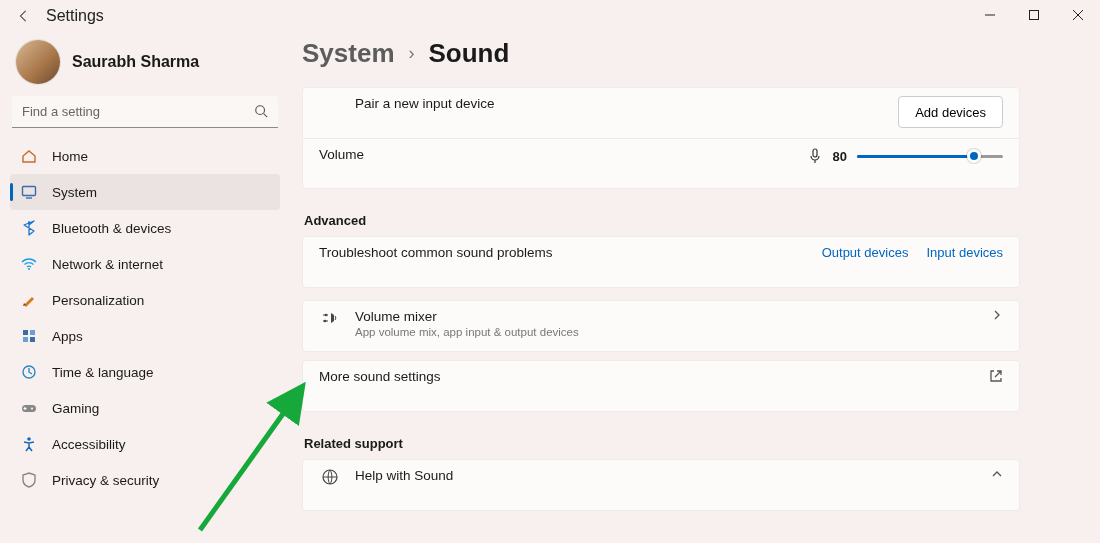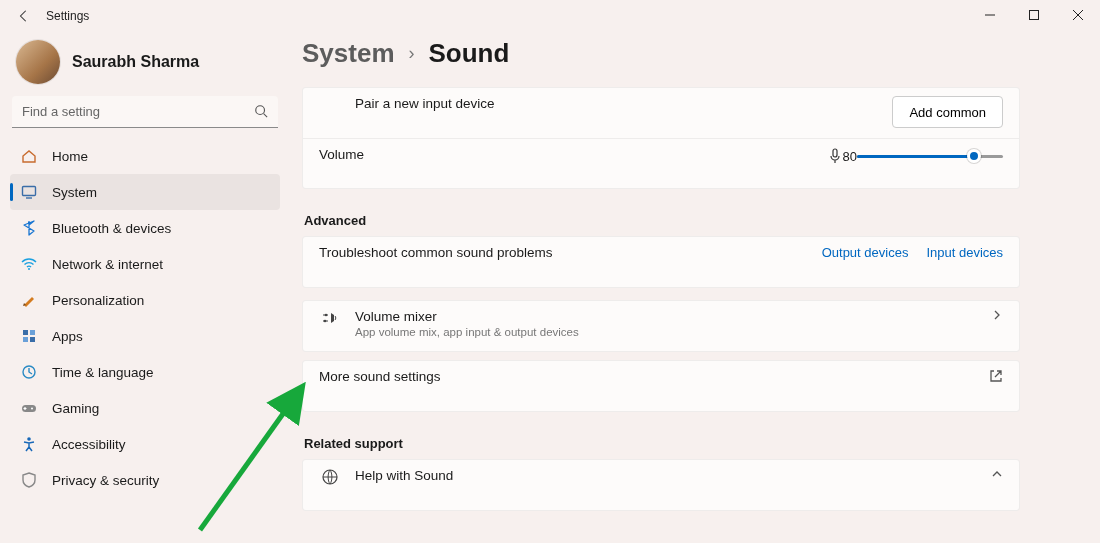--- a/index.html
+++ b/index.html
@@ -1,19 +1,19 @@
 <!DOCTYPE html>
 <html><head>
 <meta charset="utf-8">
 <style>
   * { margin:0; padding:0; box-sizing:border-box; font-family:"Segoe UI",-apple-system,sans-serif; }
   body { width:1100px; height:543px; background:#f7f0ee; overflow:hidden; position:relative; color:#1a1a1a; font-size:13px; }
   .titlebar { height:32px; display:flex; align-items:center; padding:0 4px; }
   .back-btn { width:24px; height:24px; display:flex; align-items:center; justify-content:center; cursor:pointer; margin-left:8px; }
-  .title { font-size:12px; margin-left:10px; color:#222; }
+  .title { font-size:16px; margin-left:10px; color:#222; }
   .win-controls { position:absolute; right:0; top:0; display:flex; }
   .win-btn { width:44px; height:30px; display:flex; align-items:center; justify-content:center; cursor:pointer; }
 
   .layout { display:flex; height:calc(100% - 32px); }
 
   .sidebar { width:290px; padding:6px 10px 0 10px; }
   .profile { display:flex; align-items:center; padding:2px 6px 10px; gap:12px; }
   .avatar { width:44px; height:44px; border-radius:50%; background:linear-gradient(135deg,#d9b892 0%,#a67548 60%,#6b4a33 100%); flex:none; box-shadow:0 0 0 1px rgba(0,0,0,.08); }
   .profile-name { font-size:16px; font-weight:600; }
 
@@ -41,21 +41,21 @@
   .row-title { font-size:13.5px; }
   .row-sub { font-size:11.5px; color:#777; margin-top:2px; }
   .row-action { display:flex; align-items:center; gap:18px; }
   .btn { background:#fff; border:1px solid #ccc; border-radius:4px; height:32px; padding:0 16px; font-size:13px; cursor:pointer; }
   .chev { color:#666; cursor:pointer; }
   .ext { color:#666; }
 
   .section-label { font-size:13px; font-weight:600; margin:24px 0 8px 2px; }
 
   .vol-row .row-title { flex:none; }
-  .vol-ctrl { display:flex; align-items:center; margin-left:auto; }
+  .vol-ctrl { display:flex; align-items:center; gap:10px; margin-left:auto;font-weight:bold; }
   .slider-wrap { position:relative; width:146px; height:18px; }
   .slider-track { position:absolute; top:8px; left:0; right:0; height:3px; background:#9a9a9a; border-radius:2px; }
   .slider-fill { position:absolute; top:8px; left:0; height:3px; background:#0067c0; border-radius:2px; }
   .slider-thumb { position:absolute; top:2px; width:14px; height:14px; border-radius:50%; background:#0067c0; border:3px solid #fff; box-shadow:0 0 0 1px rgba(0,0,0,.15); transform:translateX(-50%); }
 
   .link { color:#0067c0; font-size:13px; cursor:pointer; }
 
   .arrow { position:absolute; left:190px; top:380px; pointer-events:none; }
 
   
@@ -214,21 +214,21 @@
       <span>Sound</span>
     </div>
 
     <div class="card">
       <div class="row">
         <span class="row-ico"></span>
         <div class="row-text">
             <div class="row-title">Pair a new input device</div>
           </div>
         <div class="row-action">
-            <button class="btn">Add common</button>
+            <button class="btn">Add devices</button>
           </div>
       </div>
       <div class="row vol-row">
         <div class="row-title">Volume</div>
         <div class="vol-ctrl">
           <span>
             <svg width="16" height="16" viewBox="0 0 16 16">
                 <rect x="6" y="1" width="4" height="8" rx="2" fill="none" stroke="#333" stroke-width="1.2"></rect>
                 <path d="M4 8a4 4 0 0 0 8 0M8 12v3" stroke="#333" stroke-width="1.2" fill="none"></path>
               </svg>

